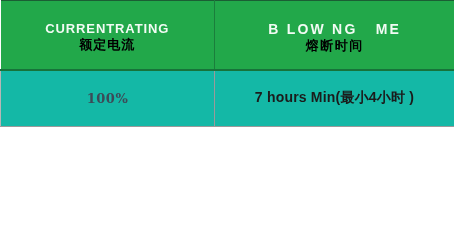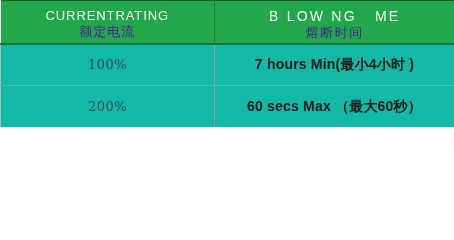--- a/index.html
+++ b/index.html
@@ -16,25 +16,26 @@
 
   .spec-table {
     width: 454px;
     height: 127px;
     box-sizing: border-box;
     border-collapse: collapse;
     table-layout: fixed;
   }
 
   .spec-table td {
-    padding: 0;
+    padding: 8px;
     margin: 0;
     vertical-align: middle;
     text-align: center;
     box-sizing: border-box;
+    font-weight: bold;
   }
 
   
   .header-row {
     height: 43px;
   }
   .header-cell {
     background: #22a84a;
     color: #ffffff;
     border-top: 1px solid #1b5e34;
@@ -52,21 +53,21 @@
     padding-top: 4px;
     color: #f2fbf4;
     white-space: pre;
   }
   .header-cn {
     display: block;
     font-family: "DejaVu Sans", sans-serif;
     font-size: 13px;
     letter-spacing: 1px;
     padding-top: 3px;
-    color: #4c1d95;
+    color: #000000;
     white-space: pre;
   }
   .header-cell.right-col .header-en {
     letter-spacing: 2.2px;
     font-size: 14px;
   }
   .header-cell.right-col .header-cn {
     letter-spacing: 1.5px;
   }
 
@@ -117,18 +118,14 @@
         <span class="header-en">B LOW NG   ME</span>
         <span class="header-cn">熔断时间</span>
       </td>
     </tr>
 
     <tr class="data-row row-first">
       <td class="cell-current">100%</td>
       <td class="cell-time">7 hours Min(最小4小时 )</td>
     </tr>
 
-    <tr class="data-row row-last">
-      <td class="cell-current">200%</td>
-      <td class="cell-time">60 secs Max （最大60秒）</td>
-    </tr>
   </tbody>
 </table>
 
 </body></html>

